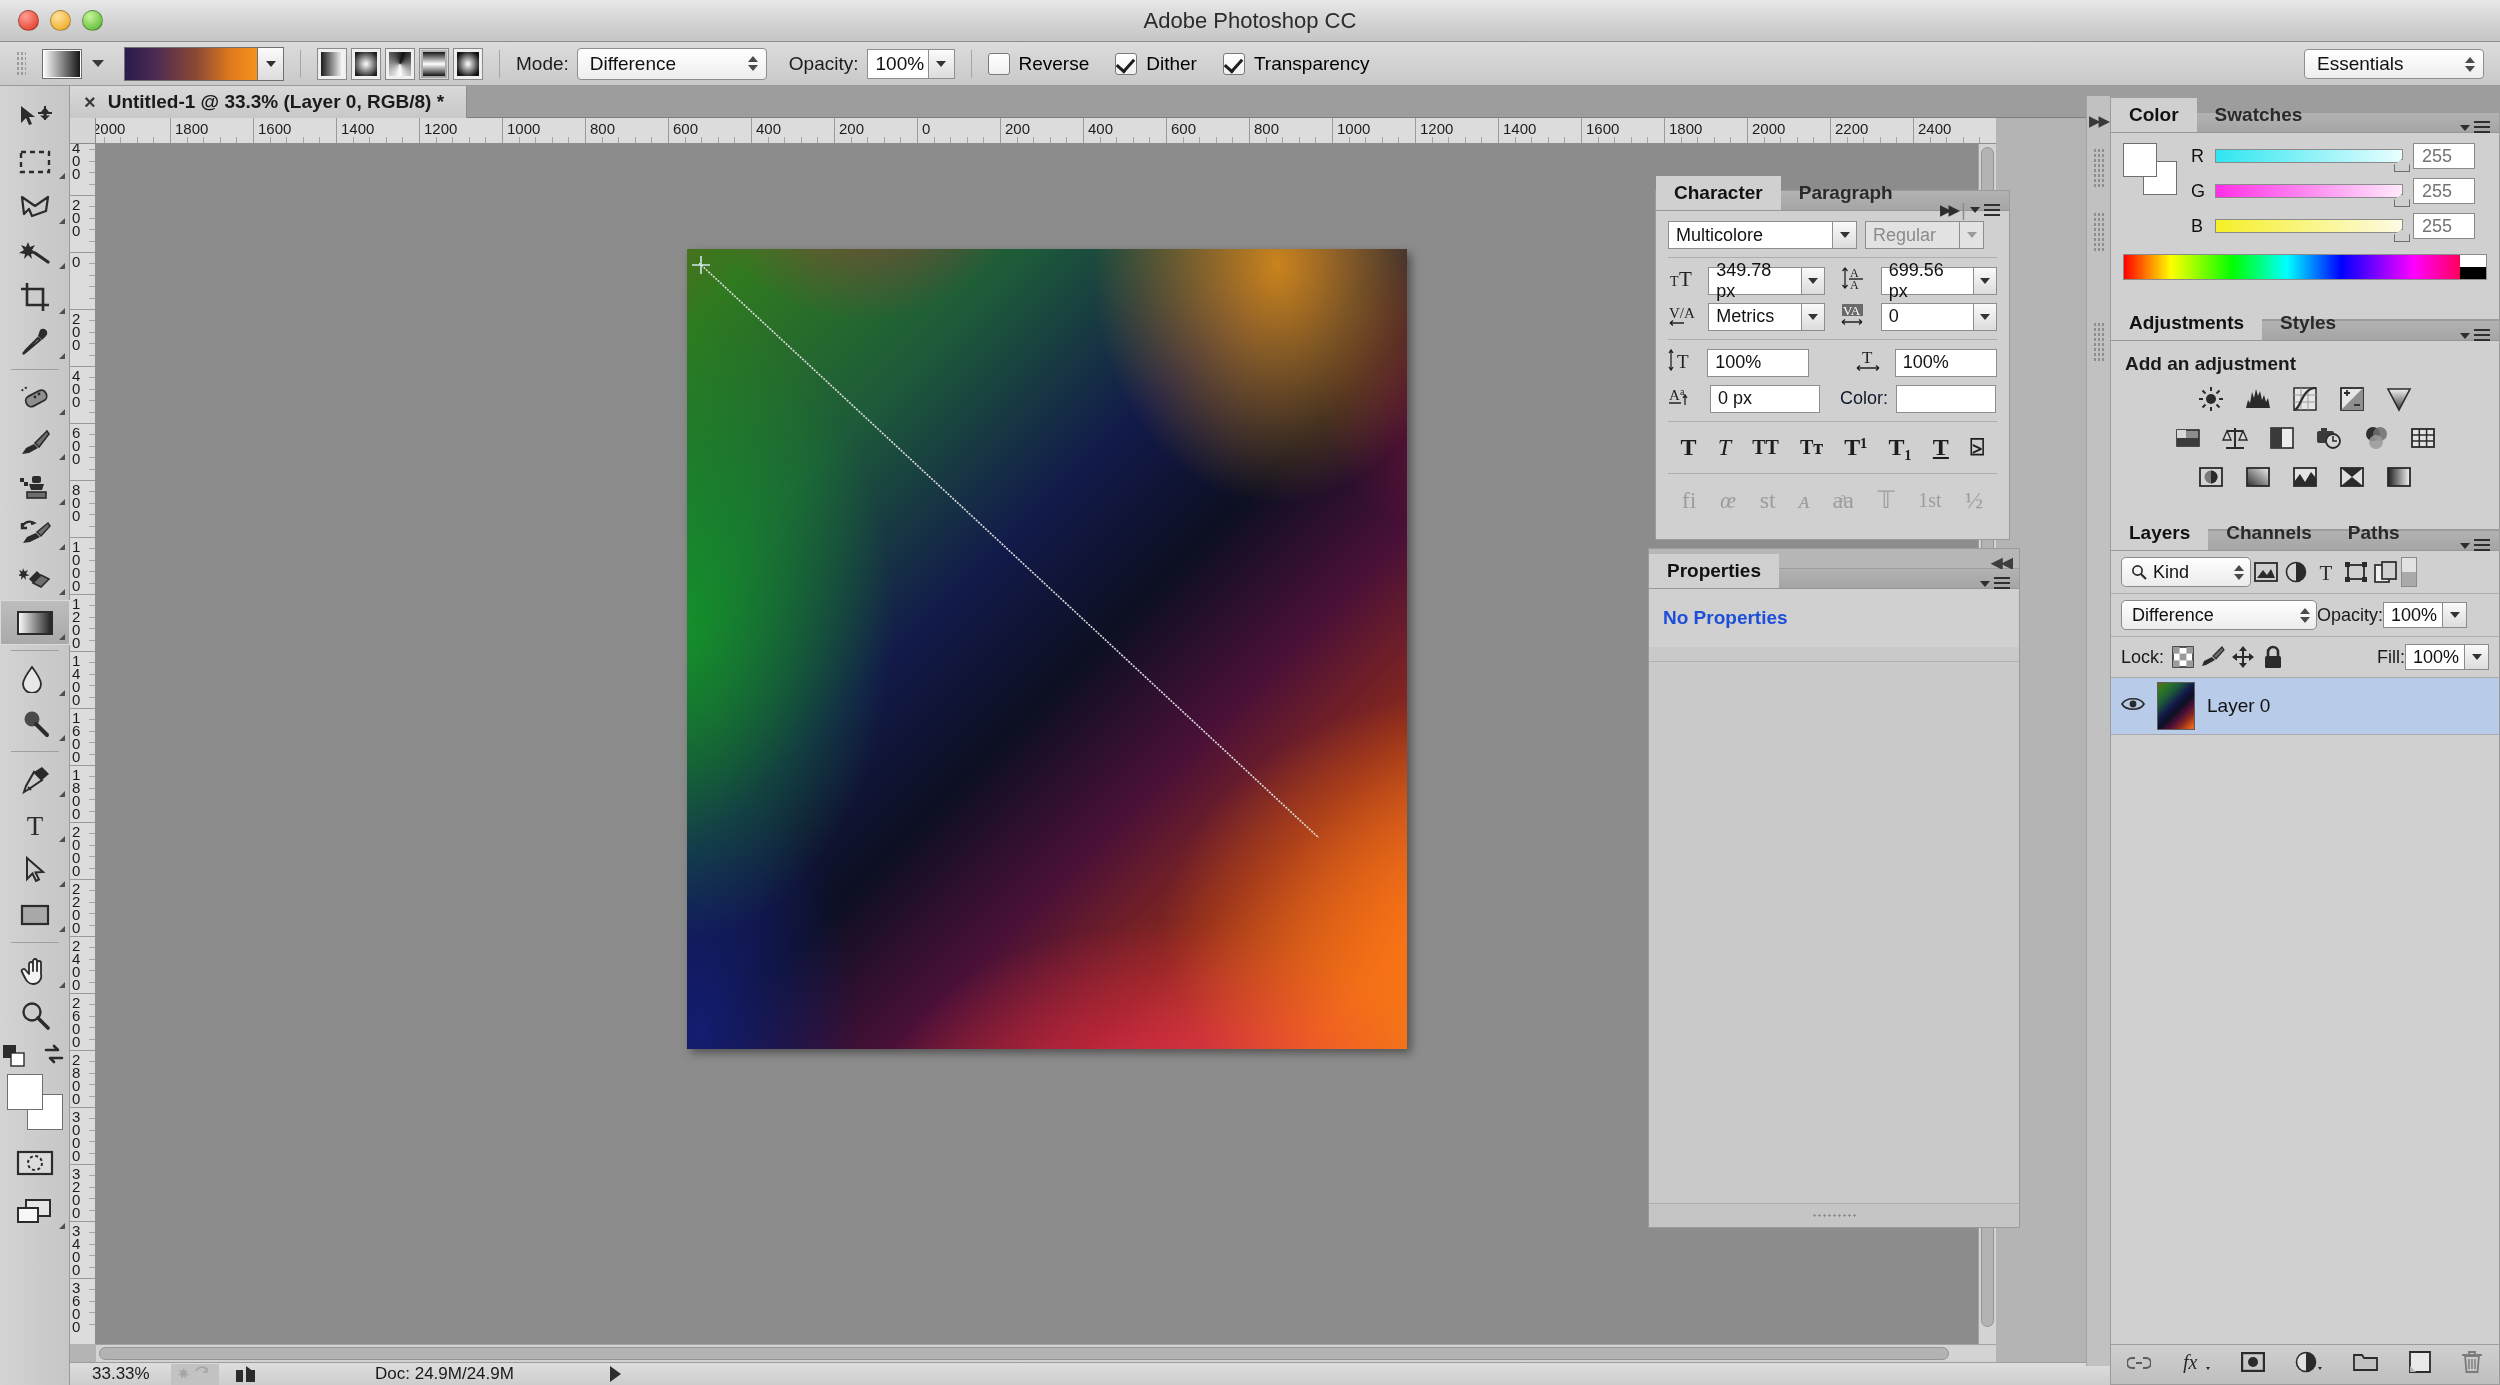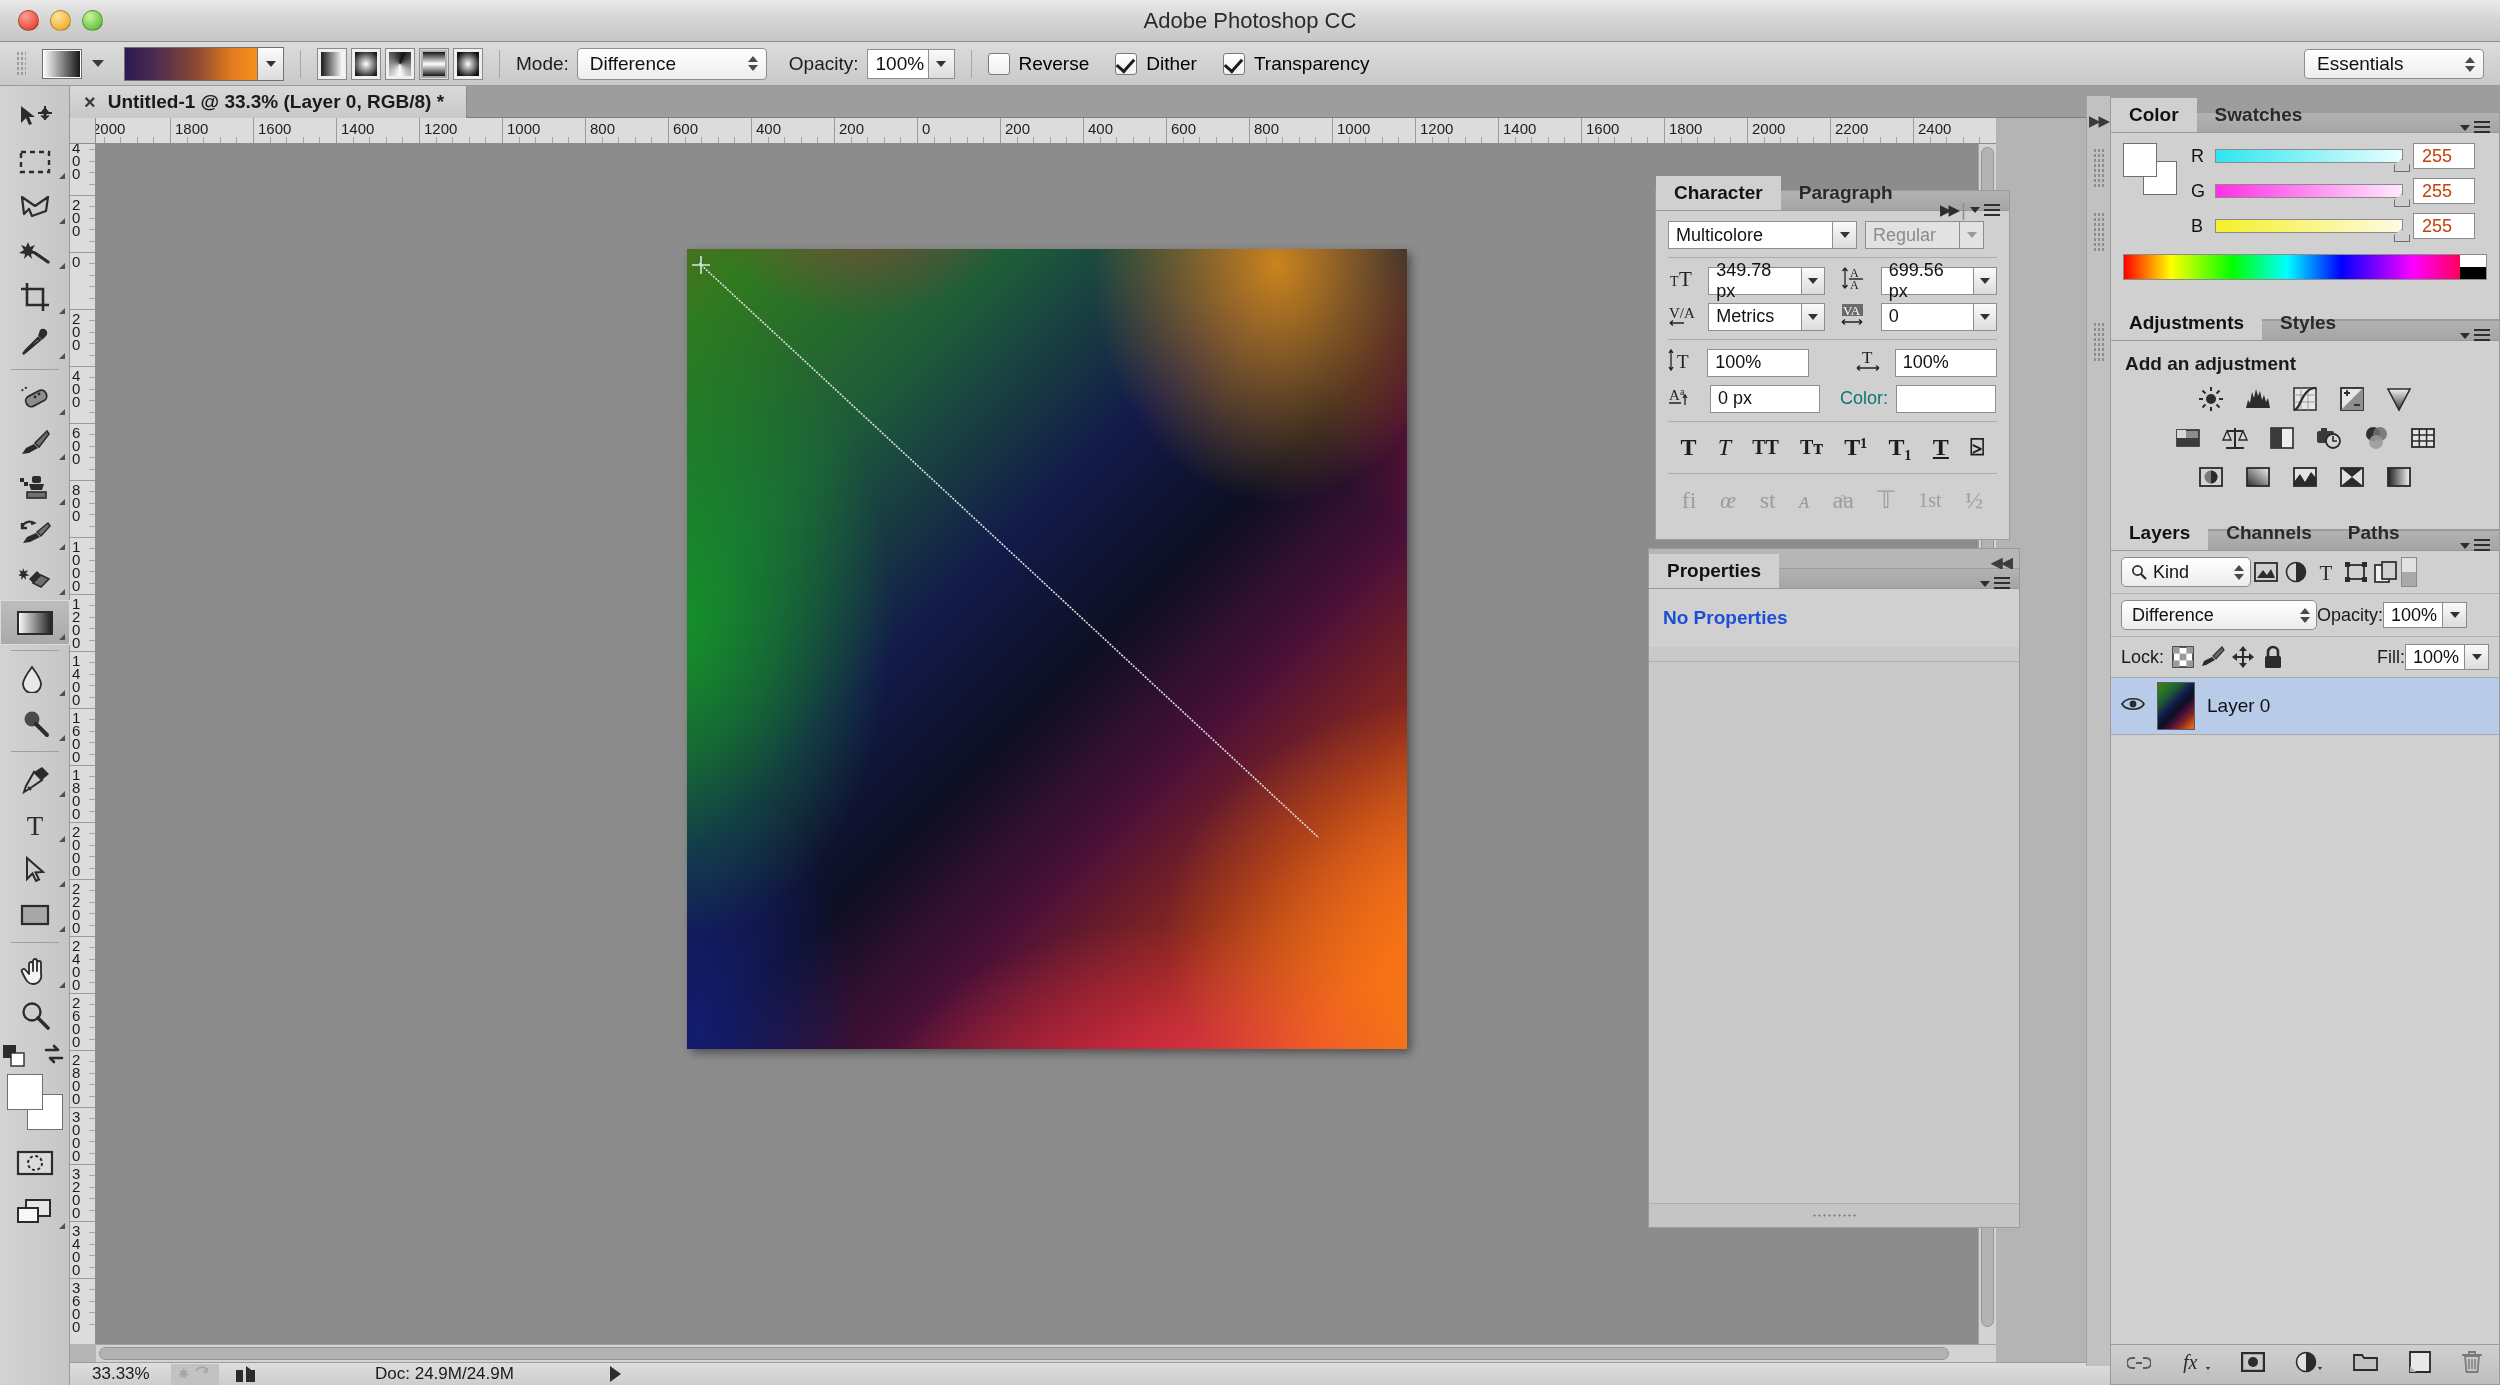--- a/index.html
+++ b/index.html
@@ -202,21 +202,21 @@
   .swatchpair{ position:relative; width:54px; height:52px; }
   .swatchpair .bk{ position:absolute; right:0; bottom:0; width:34px;height:34px;background:#fff;border:1px solid #6f6f6f;}
   .swatchpair .fr{ position:absolute; left:0; top:0; width:34px;height:34px;background:#fff;border:1px solid #6f6f6f; z-index:2;}
   .sliderrow{ display:flex; align-items:center; gap:10px; margin-bottom:9px; }
   .slabel{ width:14px; font-size:18px; color:#111; }
   .strack{ width:188px; height:14px; border:1px solid #8b8b8b; position:relative; }
   .sknob{ position:absolute; right:-8px; top:9px; width:16px;height:13px;
     background:#cfcfcf; border:1px solid #6f6f6f;
     clip-path:polygon(50% 0,100% 45%,100% 100%,0 100%,0 45%); }
   .sval{ width:62px; height:26px; border:1px solid #8b8b8b; background:#fff;
-    font-size:18px;color:#c2410c;display:flex;align-items:center;padding-left:8px;}
+    font-size:18px;color:#737373;display:flex;align-items:center;padding-left:8px;}
   .spectrum{ height:26px; border:1px solid #8b8b8b; margin-top:6px; position:relative;
     background:linear-gradient(to right,#ff0000,#ffff00 13%,#00ff00 30%,#00ffff 45%,#0000ff 60%,#ff00ff 80%,#ff0040 95%);}
   .spectrum::after{ content:""; position:absolute; right:0; top:0; width:26px; height:24px;
     background:linear-gradient(to bottom,#fff 0 50%,#000 50% 100%);}
 
   
   .adjtitle{ font-size:19px; font-weight:bold; color:#1a1a1a; margin:2px 0 10px 2px;}
   .adjrow{ display:flex; justify-content:center; gap:19px; margin-bottom:11px; }
   .adjicon{ width:28px; height:28px; display:flex;align-items:center;justify-content:center;}
 
@@ -956,21 +956,21 @@
       </div>
       <div class="crow">
         <span class="cicon">
           <svg width="30" height="24" viewBox="0 0 30 24">
               <text x="1" y="16" font-family="Liberation Serif, serif" font-size="15" fill="#222">A</text>
               <text x="12" y="11" font-family="Liberation Serif, serif" font-size="10" fill="#222">a</text>
               <path d="M1 19 h12 M17 21 v-9 M15 14 L17 11 L19 14" stroke="#222" stroke-width="1.3" fill="none"></path>
             </svg>
         </span>
         <div class="cfield" style="width:110px">0 px</div>
-        <span style="margin-left:12px;font-size:18px;color:#0f766e">Color:</span>
+        <span style="margin-left:12px;font-size:18px;color:#0f172a">Color:</span>
         <div class="cfield" style="width:100px;background:#ffffff"></div>
       </div>
       <div class="csep"></div>
       <div class="styrow">
         <span class="sty" style="font-weight:bold">T</span>
         <span class="sty" style="font-style:italic">T</span>
         <span class="sty" style="font-weight:bold;font-size:20px">TT</span>
         <span class="sty" style="font-weight:bold;font-size:20px">Tᴛ</span>
         <span class="sty" style="font-weight:bold">T¹</span>
         <span class="sty" style="font-weight:bold">T₁</span>

